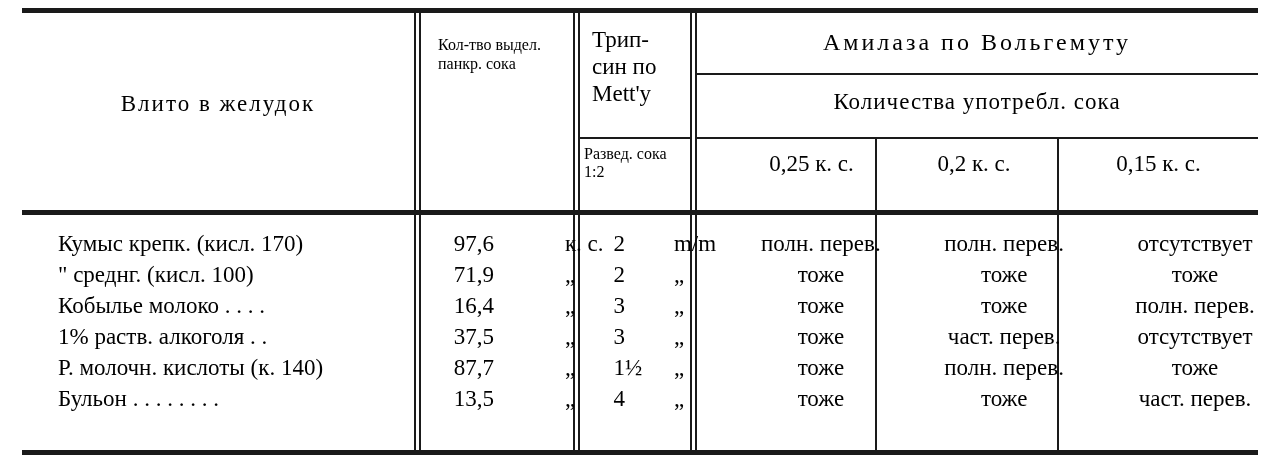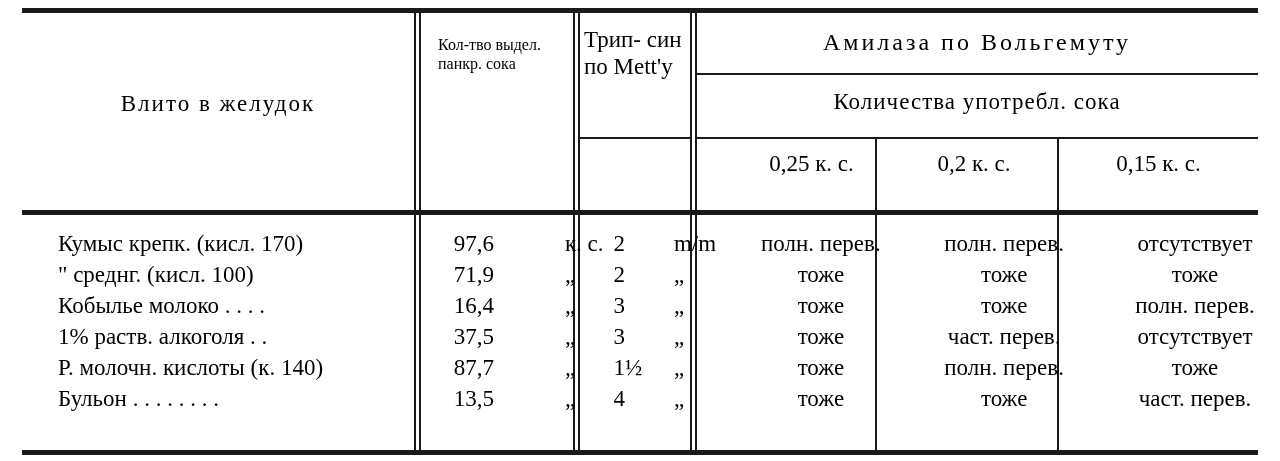--- a/index.html
+++ b/index.html
@@ -119,21 +119,21 @@
     text-align: left;
     padding-left: 18px;
     box-sizing: border-box;
   }
   .hdr-tripsin {
     left: 578px;
     width: 110px;
     top: 26px;
     font-size: 23px;
     text-align: left;
-    padding-left: 6px;
+    padding-left: 14px;
     box-sizing: border-box;
   }
   .hdr-razved {
     left: 578px;
     width: 110px;
     top: 145px;
     font-size: 16px;
     text-align: left;
     padding-left: 6px;
     box-sizing: border-box;
@@ -209,20 +209,21 @@
   <div class="h-amylase"></div>
   <div class="h-kolvo"></div>
   <div class="h-razved"></div>
 
   <div class="hdr-block hdr-left">Влито в желудок</div>
 
   <div class="hdr-block hdr-kolvo">Кол-тво выдел. панкр. сока</div>
 
   <div class="hdr-block hdr-tripsin">Трип- син по Mett'y</div>
 
+  <div class="hdr-block hdr-razved">Развед. сока 1:2</div>
 
   <div class="hdr-block hdr-kolichestva">Количества употребл. сока</div>
 
   <div class="hdr-block hdr-amylase">Амилаза по Вольгемуту</div>
 
   <div class="hdr-block hdr-dose dose-0">0,25 к. с.</div>
   <div class="hdr-block hdr-dose dose-1">0,2 к. с.</div>
   <div class="hdr-block hdr-dose dose-2">0,15 к. с.</div>
 
   <div class="body-wrap">

